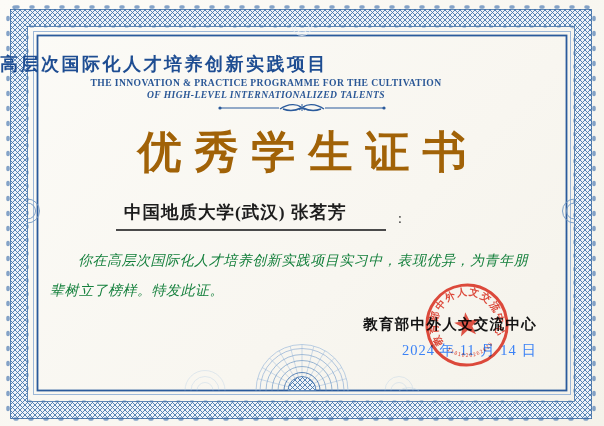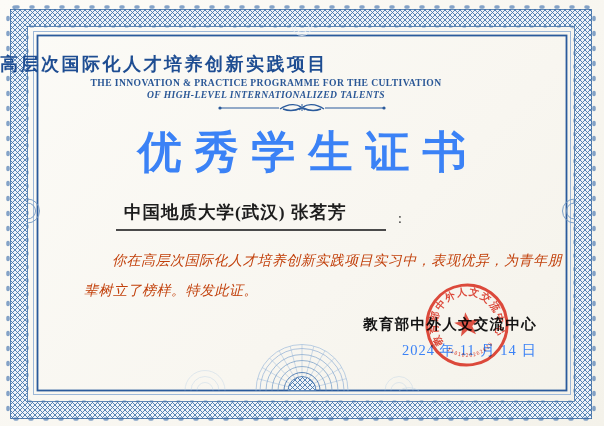--- a/index.html
+++ b/index.html
@@ -18,36 +18,36 @@
   .en-line{
     left:0;width:488px;text-align:center;
     font-size:9.6px;font-weight:bold;letter-spacing:0.4px;color:#2a5796;margin-left:22px;
   }
   .en1{top:77px;}
   .en2{top:89px;font-style:italic;}
   .divider{left:217px;top:101px;}
   .main-title{
     top:123px;left:0;width:604px;text-align:center;
     font-size:44px;font-weight:bold;letter-spacing:13px;padding-left:13px;
-    box-sizing:border-box;color:#3b82f6;
+    box-sizing:border-box;color:#a16207;
   }
   .recipient-row{left:88px;top:200px;white-space:nowrap;}
   .recipient-name{
     display:inline-block;min-width:252px;padding:0 10px 5px 8px;
     border-bottom:2.5px solid #4a4a4a;
     font-size:17.5px;font-weight:bold;letter-spacing:1px;color:#1d1d1d;margin-left:28px;
   }
   .recipient-colon{
     display:inline-block;margin-left:12px;font-size:14px;color:#333;
     vertical-align:bottom;padding-bottom:4px;
   }
   .body-par{
-    left:84px;top:246px;width:478px;
+    left:50px;top:246px;width:478px;
     font-style:italic;font-size:14px;line-height:30px;letter-spacing:0.5px;
-    text-indent:2em;color:#c2410c;text-align:justify;
+    text-indent:2em;color:#15803d;text-align:justify;
   }
   .issuer{
     top:315px;right:67px;
     font-size:14.5px;font-weight:bold;letter-spacing:1.3px;color:#141414;
   }
   .date{
     top:341px;right:67px;
     font-size:14.5px;letter-spacing:1px;color:#3b82f6;
   }
   .seal{

